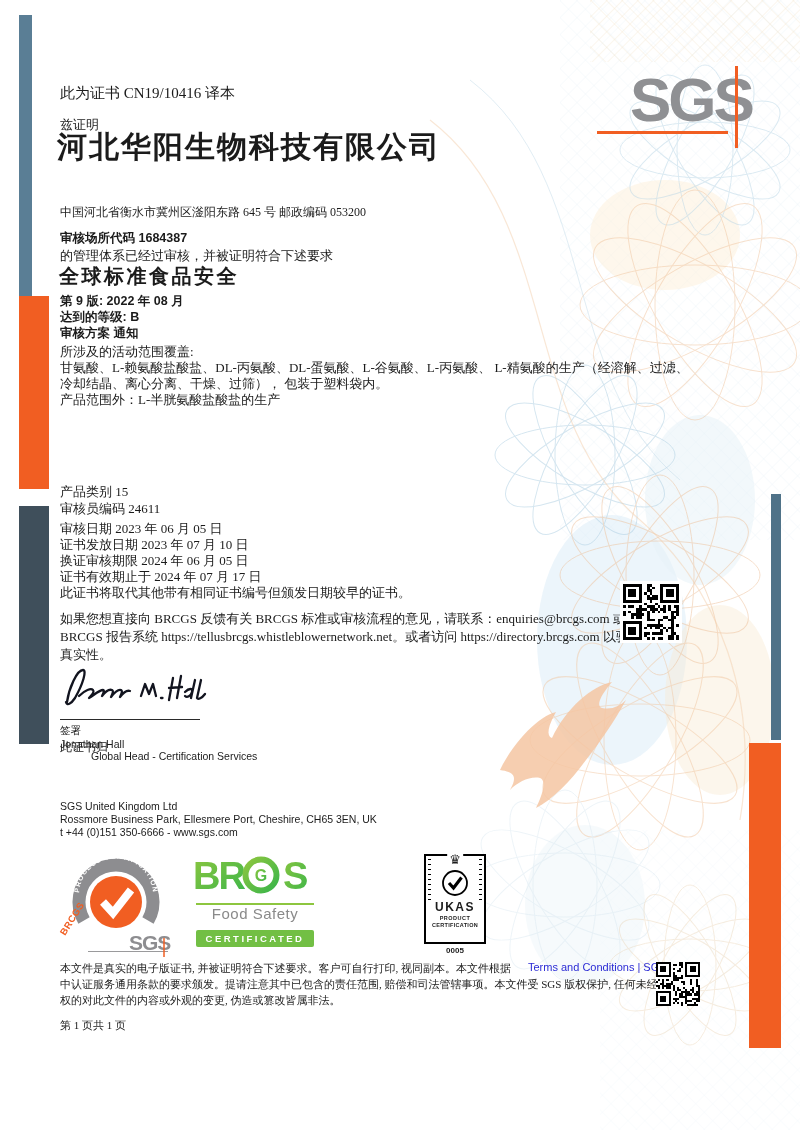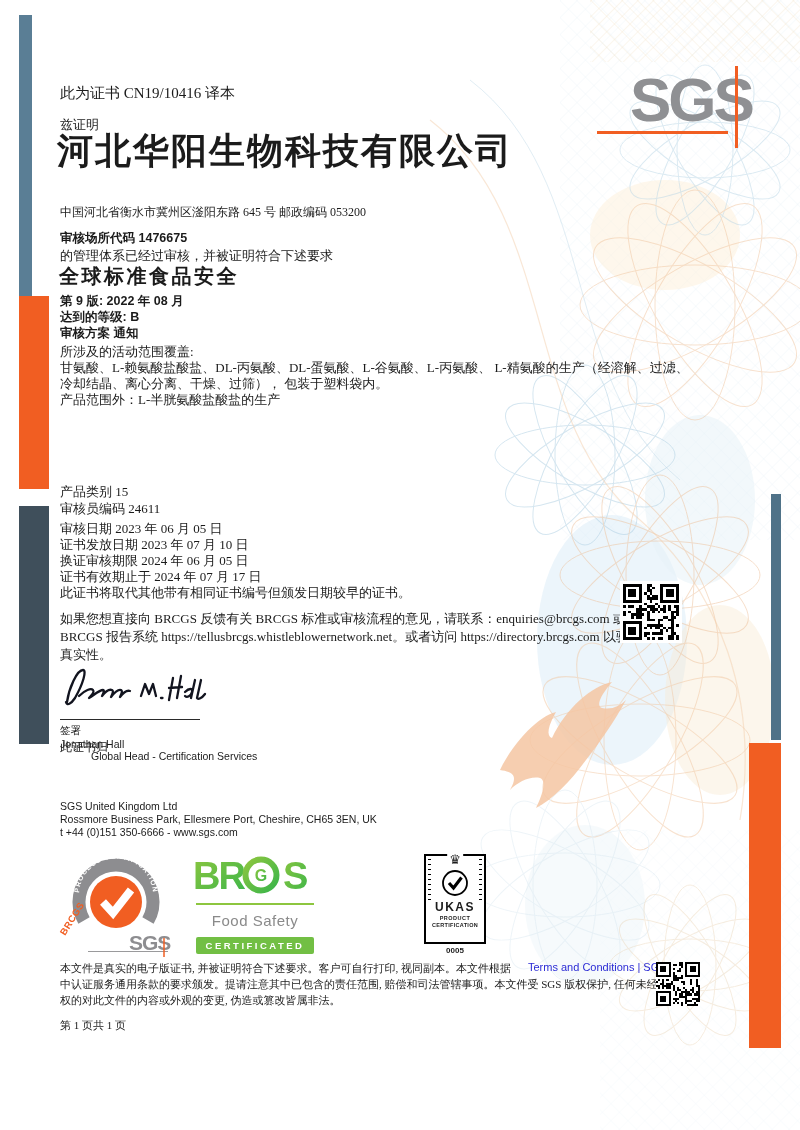--- a/index.html
+++ b/index.html
@@ -18,21 +18,21 @@
   .bar-orange-right{left:749px;top:743px;width:32px;height:305px;background:#f15e22;}
 
   
   .sgs-word{left:630px;top:70px;font-size:62px;font-weight:bold;letter-spacing:-3px;color:#8f9093;line-height:60px;}
   .sgs-underline{left:597px;top:131px;width:131px;height:3px;background:#f15e22;}
   .sgs-vline{left:735px;top:66px;width:3px;height:82px;background:#f15e22;}
 
   
   .t-note{left:60px;top:84px;font-size:15px;}
   .t-intro{left:60px;top:116px;font-size:13px;}
-  .t-company{left:57px;top:127px;font-size:36px;font-weight:bold;letter-spacing:2px;}
+  .t-company{left:57px;top:127px;font-size:30px;font-weight:bold;letter-spacing:2px;}
   .t-addr{left:60px;top:204px;font-size:12px;}
   .t-site{left:60px;top:230px;font-size:12.5px;}
   .t-audited{left:60px;top:247px;font-size:13px;}
   .t-standard{left:59px;top:263px;font-size:20px;letter-spacing:2.5px;}
   .t-edition{left:60px;top:293px;font-size:12.5px;}
   .t-grade{left:60px;top:309px;font-size:12.5px;}
   .t-prog{left:60px;top:325px;font-size:12.5px;}
   .t-scopeh{left:60px;top:343px;font-size:13px;}
   .t-scope1{left:60px;top:359px;font-size:13px;}
   .t-scope2{left:60px;top:375px;font-size:13px;}
@@ -62,21 +62,21 @@
   .t-terms{left:528px;top:961px;font-size:11px;color:#2b2bd5;cursor:pointer;text-decoration:none;}
   .t-page{left:60px;top:1018px;font-size:11px;}
 
   
   .qr-mid{left:620px;top:581px;background:#fff;padding:3px;line-height:0;}
   .qr-footer{left:656px;top:962px;line-height:0;}
 
   
   .brcgs{left:193px;top:851px;width:124px;text-align:center;}
   .brcgs-divider{width:118px;height:2px;background:#8dc63f;margin:2px auto 0 auto;}
-  .brcgs-sub{font-size:15px;color:#8a8a8a;letter-spacing:0.5px;margin-top:7px;font-family:"Liberation Sans",sans-serif;}
+  .brcgs-sub{font-size:15px;color:#8a8a8a;letter-spacing:0.5px;font-family:"Liberation Sans",sans-serif;}
   .brcgs-banner{width:118px;height:17px;background:#72bf44;border-radius:2px;margin:8px auto 16px auto;
                 color:#fff;font-weight:bold;font-size:9.5px;letter-spacing:2.5px;line-height:17px;
                 font-family:"Liberation Sans",sans-serif;}
 
   
   .ukas{left:424px;top:854px;width:58px;height:86px;border:2.5px solid #000;background:#fff;text-align:center;
         font-family:"Liberation Sans",sans-serif;}
   .ukas-crown{position:absolute;top:-3px;left:50%;transform:translateX(-50%);font-size:13px;line-height:13px;background:#fff;padding:0 2px;}
   .ukas-tick{position:absolute;top:3px;width:3px;height:42px;
              background:repeating-linear-gradient(to bottom,#000 0 1px,transparent 1px 5px);}
@@ -179,21 +179,21 @@
 
   <div class="abs sans sgs-word">SGS</div>
   <div class="abs sgs-underline"></div>
   <div class="abs sgs-vline"></div>
 
   <div class="abs t-note">此为证书 CN19/10416 译本</div>
   <div class="abs t-intro">兹证明</div>
   <div class="abs t-company">河北华阳生物科技有限公司</div>
   <div class="abs t-addr">中国河北省衡水市冀州区滏阳东路 645 号 邮政编码 053200</div>
 
-  <div class="abs sans b t-site">审核场所代码 1476675</div>
+  <div class="abs sans b t-site">审核场所代码 1684387</div>
   <div class="abs t-audited">的管理体系已经过审核，并被证明符合下述要求</div>
   <div class="abs sans b t-standard">全球标准食品安全</div>
   <div class="abs sans b t-edition">第 9 版: 2022 年 08 月</div>
   <div class="abs sans b t-grade">达到的等级: B</div>
   <div class="abs sans b t-prog">审核方案 通知</div>
 
   <div class="abs t-scopeh">所涉及的活动范围覆盖:</div>
   <div class="abs t-scope1">甘氨酸、L-赖氨酸盐酸盐、DL-丙氨酸、DL-蛋氨酸、L-谷氨酸、L-丙氨酸、 L-精氨酸的生产（经溶解、过滤、</div>
   <div class="abs t-scope2">冷却结晶、离心分离、干燥、过筛）， 包装于塑料袋内。</div>
   <div class="abs t-excl">产品范围外：L-半胱氨酸盐酸盐的生产</div>

